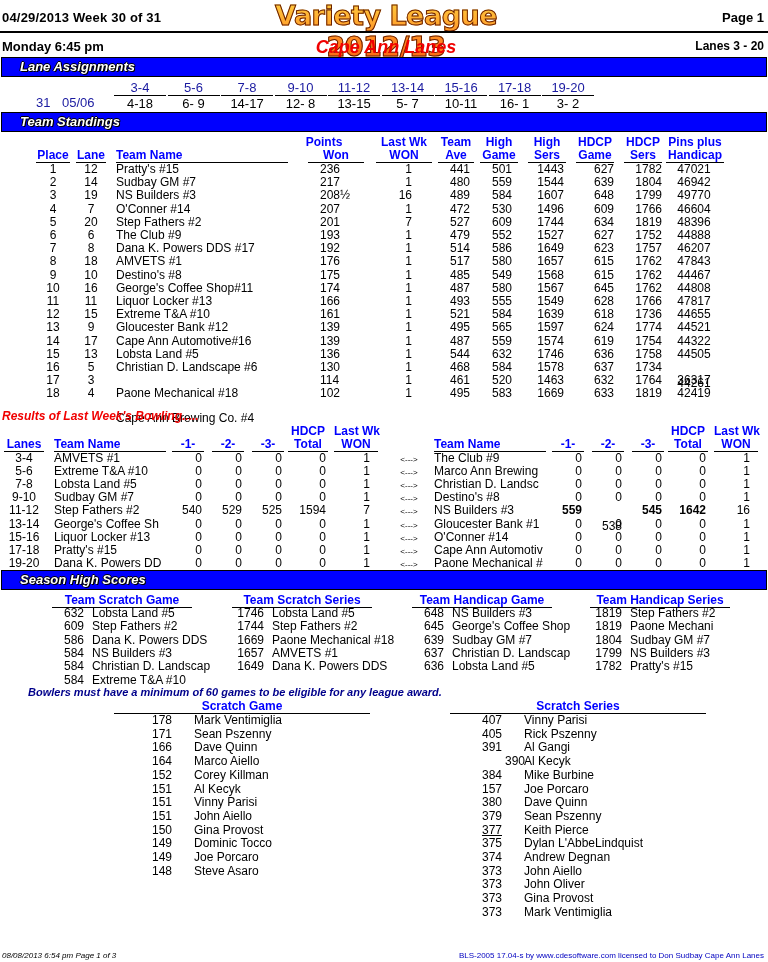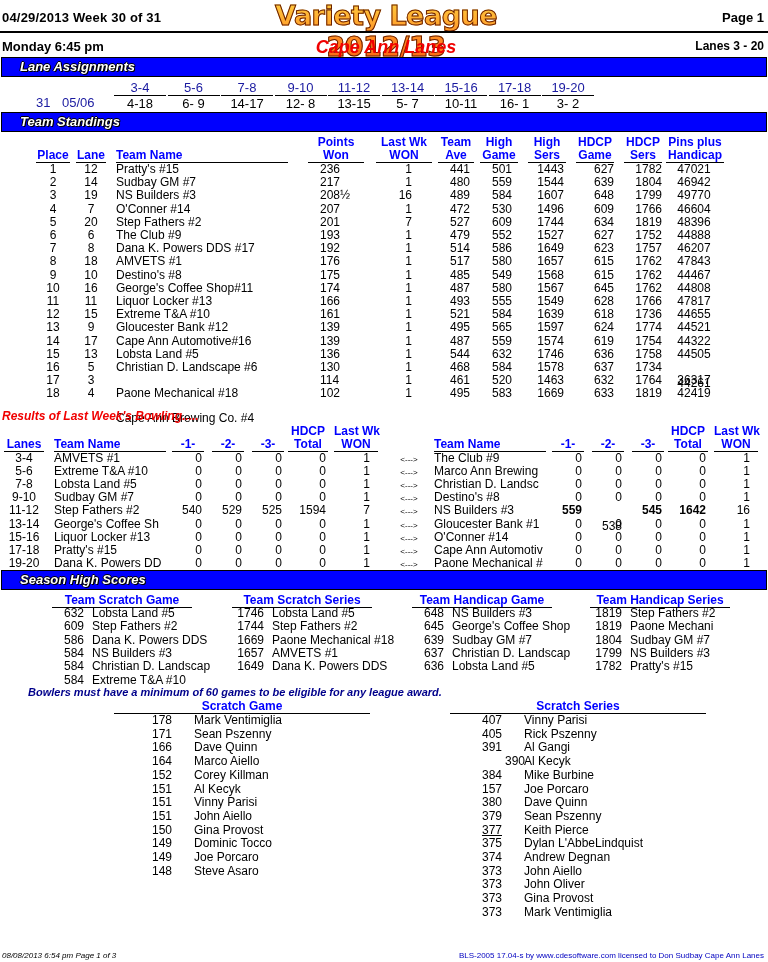--- a/index.html
+++ b/index.html
@@ -81,21 +81,21 @@
     </div>
   </div>
 
 <div class="abs band" style="top:112px;">Team Standings</div>
 
 <div id="standings-headers">
   <div class="cell hd c ul" style="left:36px; top:149px; width:34px;">Place</div>
   <div class="cell hd c ul" style="left:76px; top:149px; width:30px;">Lane</div>
   <div class="cell hd ul" style="left:116px; top:149px; width:172px;">Team Name</div>
 
-  <div class="cell hd c" style="left:308px; top:136px; width:56px;">Points</div>
+  <div class="cell hd c" style="left:296px; top:136px; width:56px;">Points</div>
   <div class="cell hd c ul" style="left:308px; top:149px; width:56px;">Won</div>
   <div class="cell hd c" style="left:376px; top:136px; width:56px;">Last Wk</div>
   <div class="cell hd c ul" style="left:376px; top:149px; width:56px;">WON</div>
   <div class="cell hd c" style="left:438px; top:136px; width:36px;">Team</div>
   <div class="cell hd c ul" style="left:438px; top:149px; width:36px;">Ave</div>
   <div class="cell hd c" style="left:480px; top:136px; width:38px;">High</div>
   <div class="cell hd c ul" style="left:480px; top:149px; width:38px;">Game</div>
   <div class="cell hd c" style="left:528px; top:136px; width:38px;">High</div>
   <div class="cell hd c ul" style="left:528px; top:149px; width:38px;">Sers</div>
   <div class="cell hd c" style="left:576px; top:136px; width:38px;">HDCP</div>

